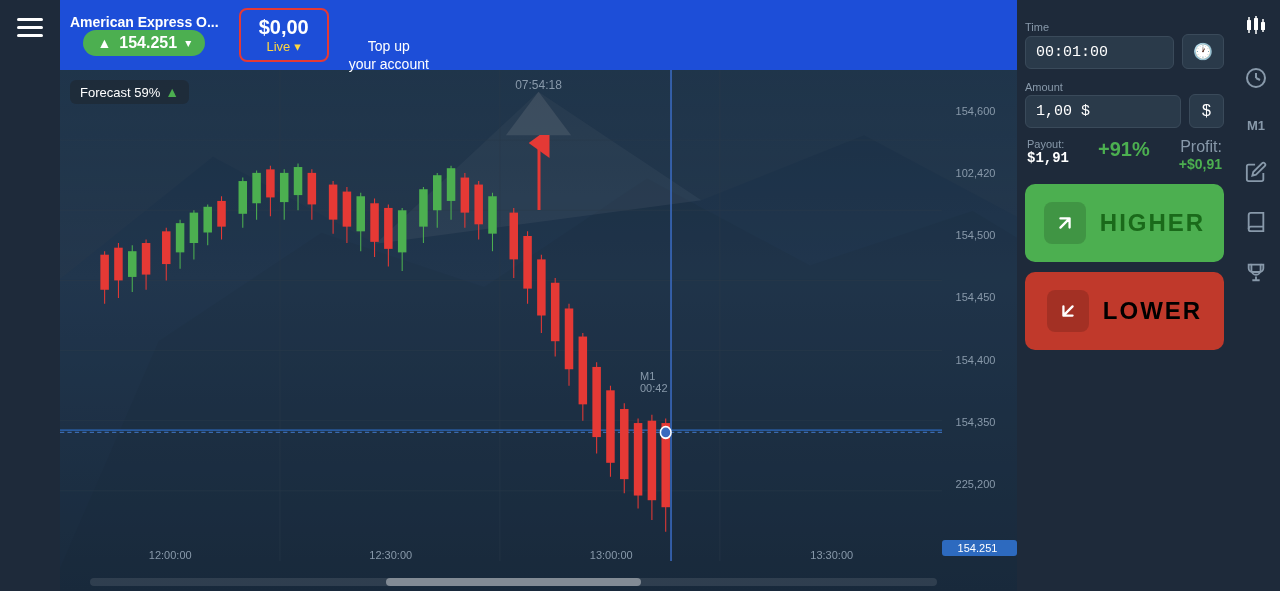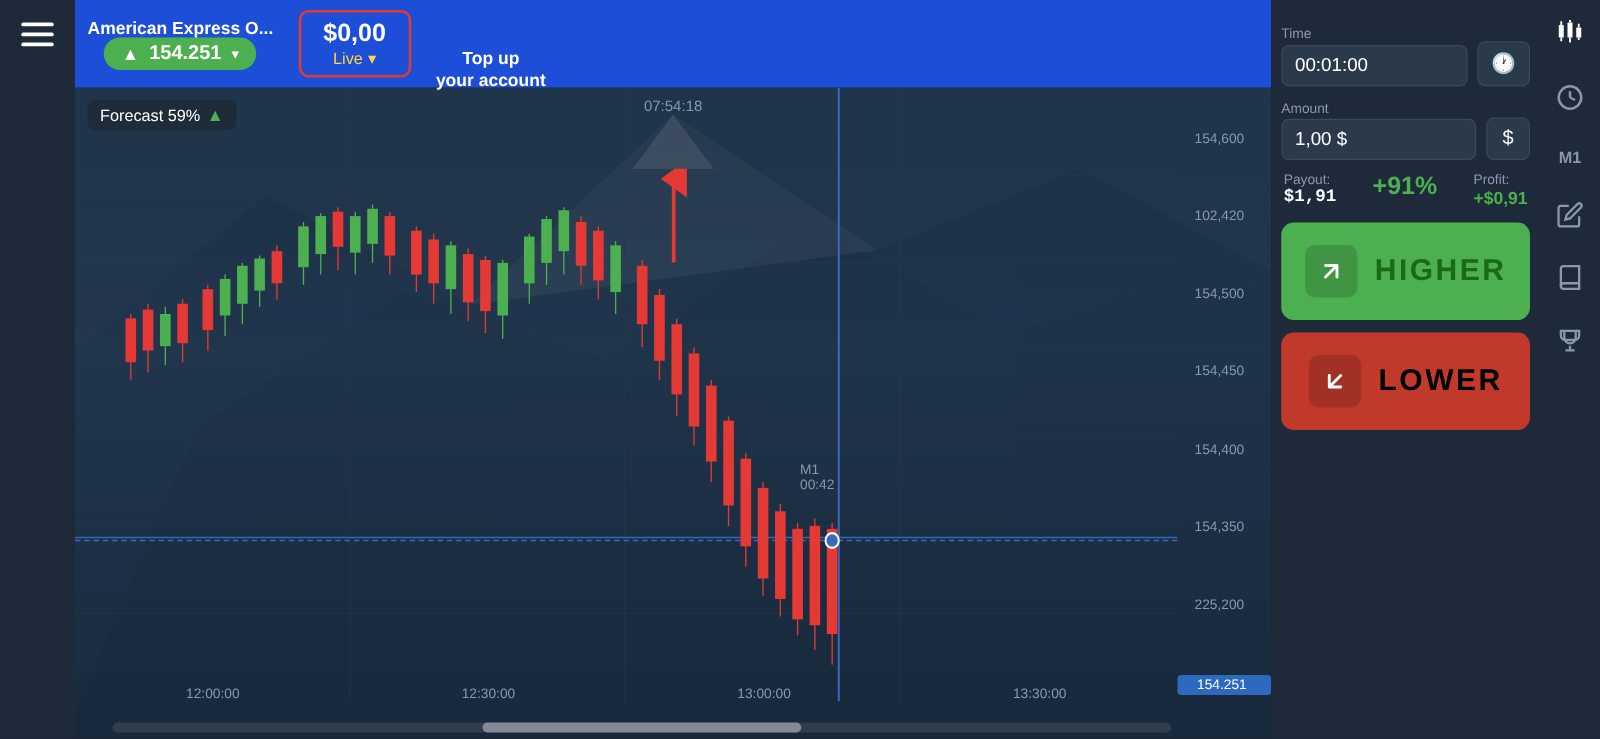--- a/index.html
+++ b/index.html
@@ -116,21 +116,21 @@
       display: flex;
       align-items: center;
       gap: 4px;
     }
 
     .top-up-btn {
       background: none;
       border: none;
       color: white;
       font-size: 14px;
-      font-weight: bold;
+      font-weight: normal;
       text-align: center;
       cursor: pointer;
       line-height: 1.3;
       margin-left: 10px;
       margin-top: 40px;
     }
 
     
     .chart-wrapper {
       flex: 1;
@@ -282,20 +282,21 @@
       margin-bottom: 3px;
     }
     .input-field {
       background: #2a3a4a;
       border: 1px solid #3a4a5a;
       border-radius: 6px;
       color: white;
       font-size: 15px;
       padding: 7px 10px;
       width: 100%;
+      font-family: Liberation Mono, monospace;
     }
     .icon-btn {
       background: #2a3a4a;
       border: 1px solid #3a4a5a;
       border-radius: 6px;
       color: white;
       font-size: 16px;
       padding: 7px 10px;
       cursor: pointer;
       display: flex;
@@ -345,22 +346,22 @@
       font-family: Liberation Mono, monospace;
     }
     .payout-percent {
       color: #4caf50;
       font-size: 20px;
       font-weight: bold;
       text-align: center;
     }
     .profit-label {
       color: #8899aa;
-      font-size: 11px;
-      text-align: left;
+      font-size: 16px;
+      text-align: right;
     }
     .profit-value {
       color: #4caf50;
       font-size: 14px;
       font-weight: bold;
       text-align: right;
     }
 
     .higher-btn {
       background: #4caf50;

